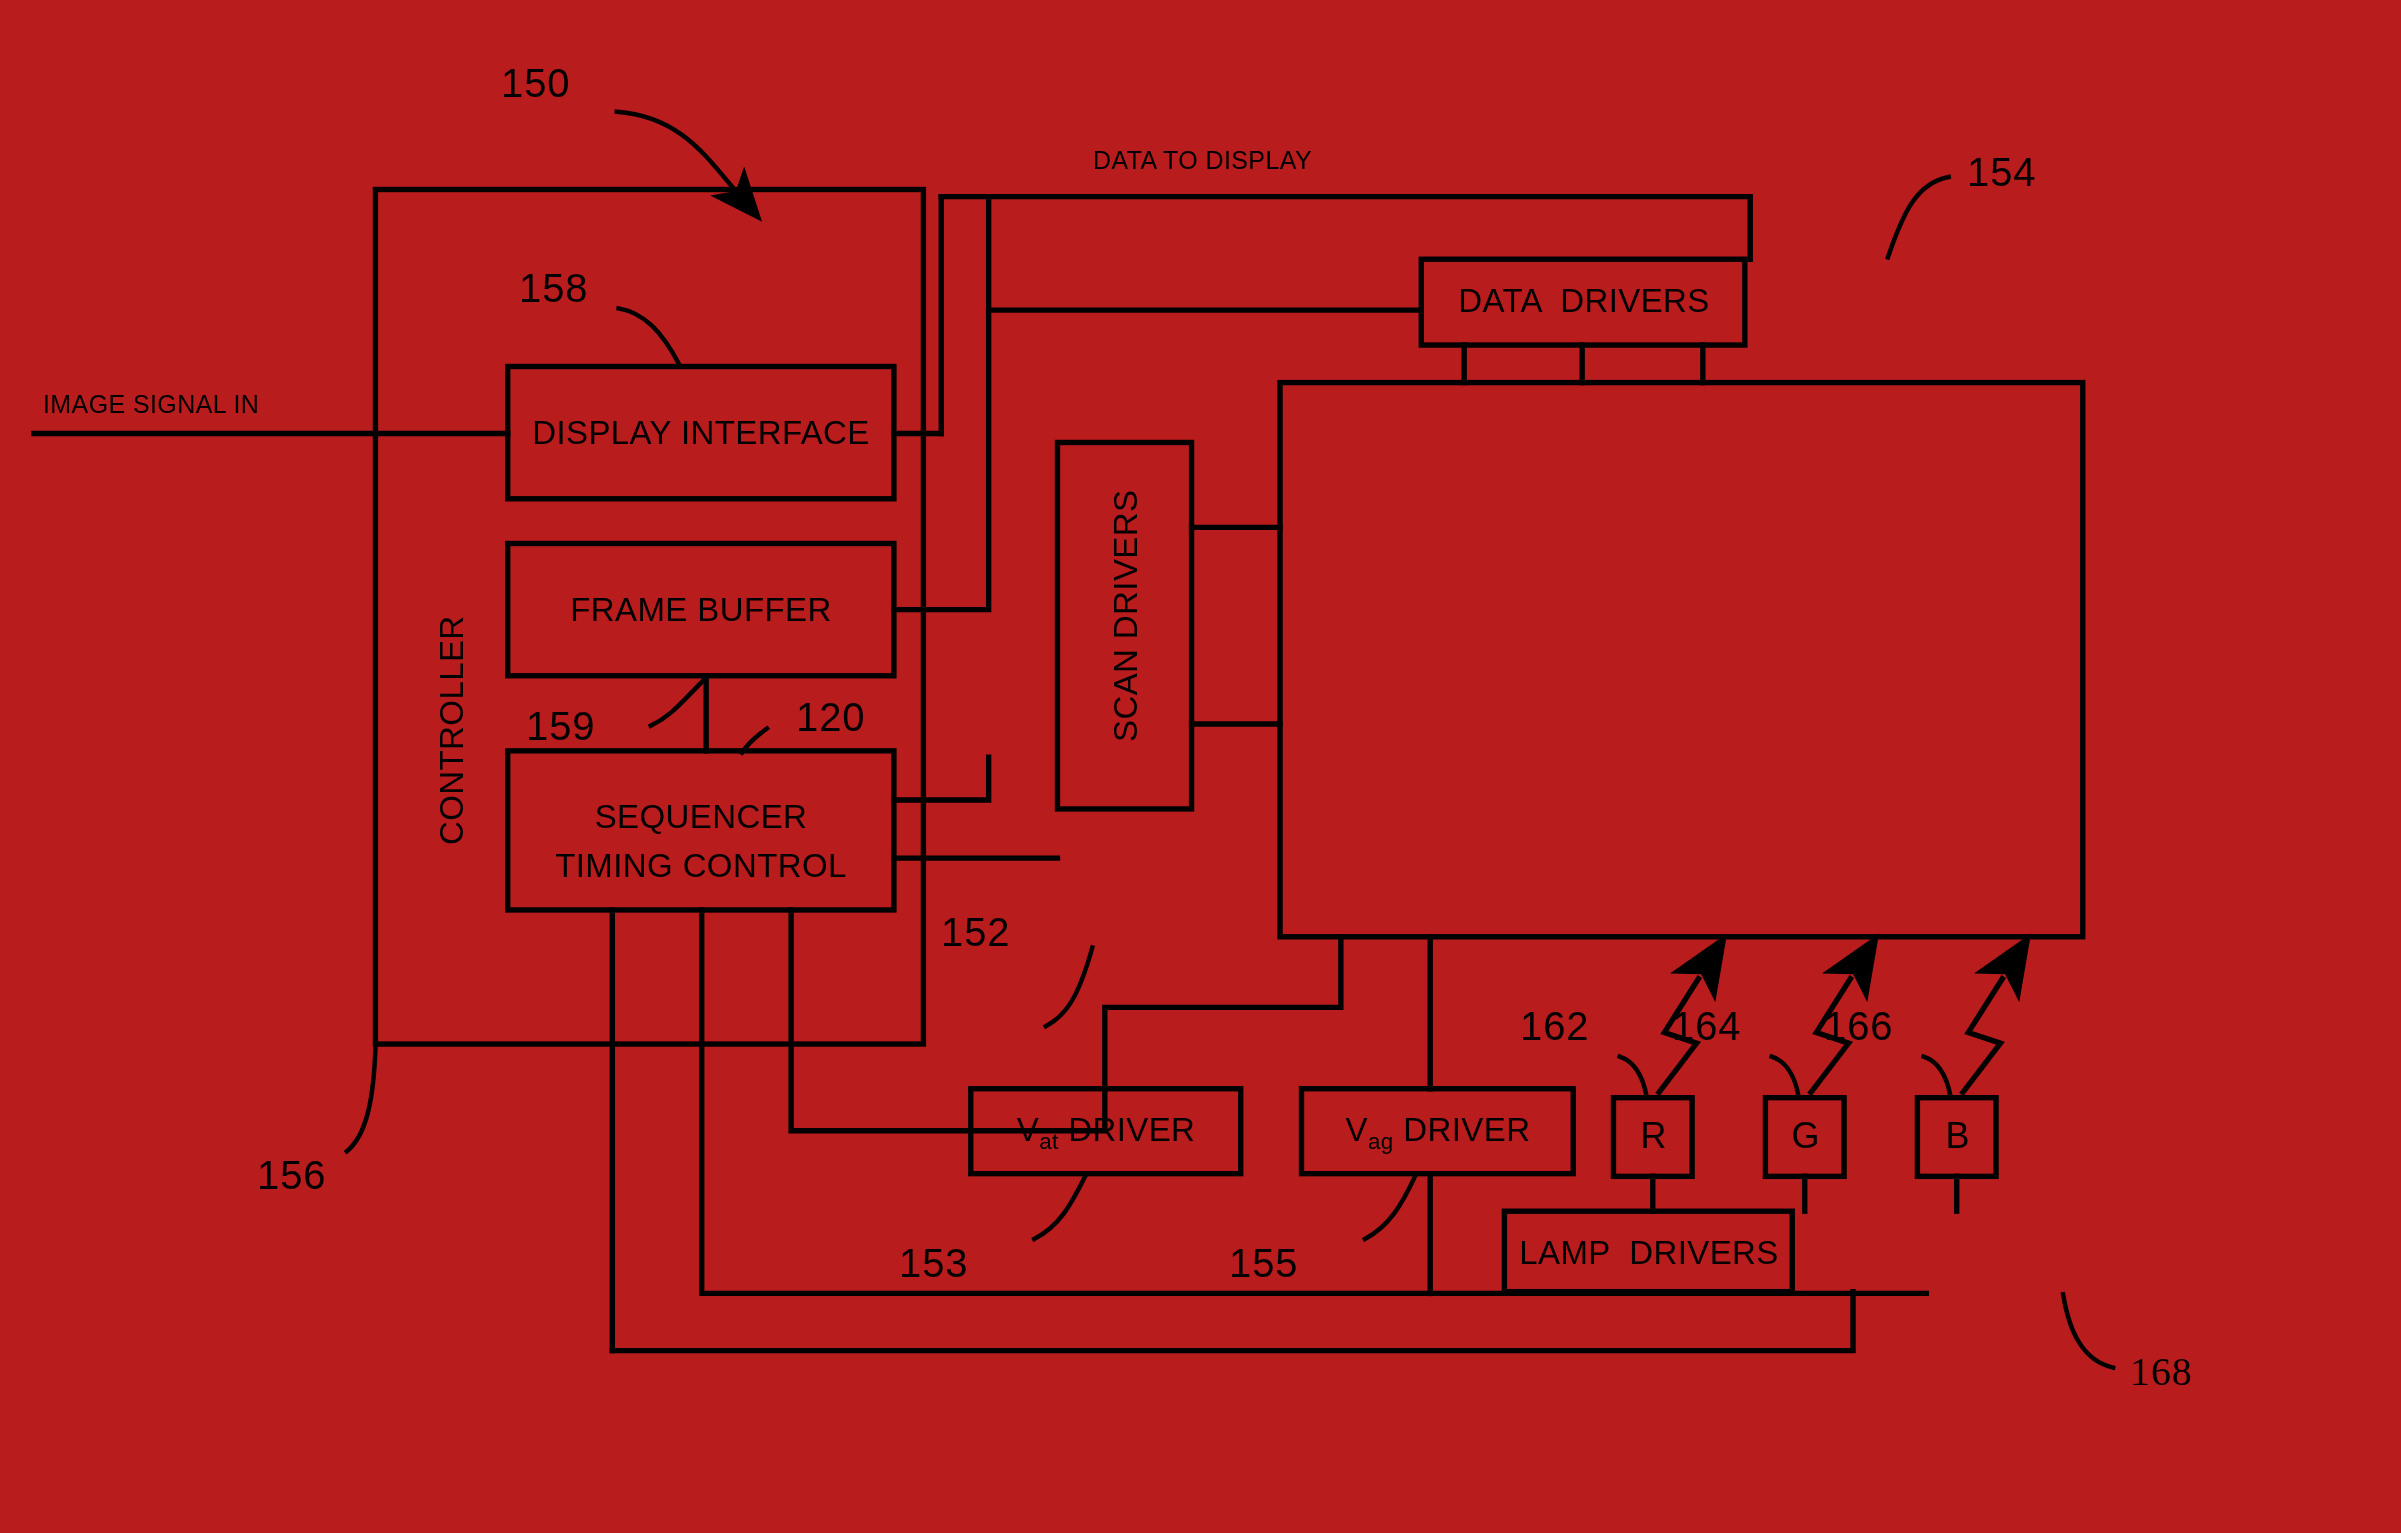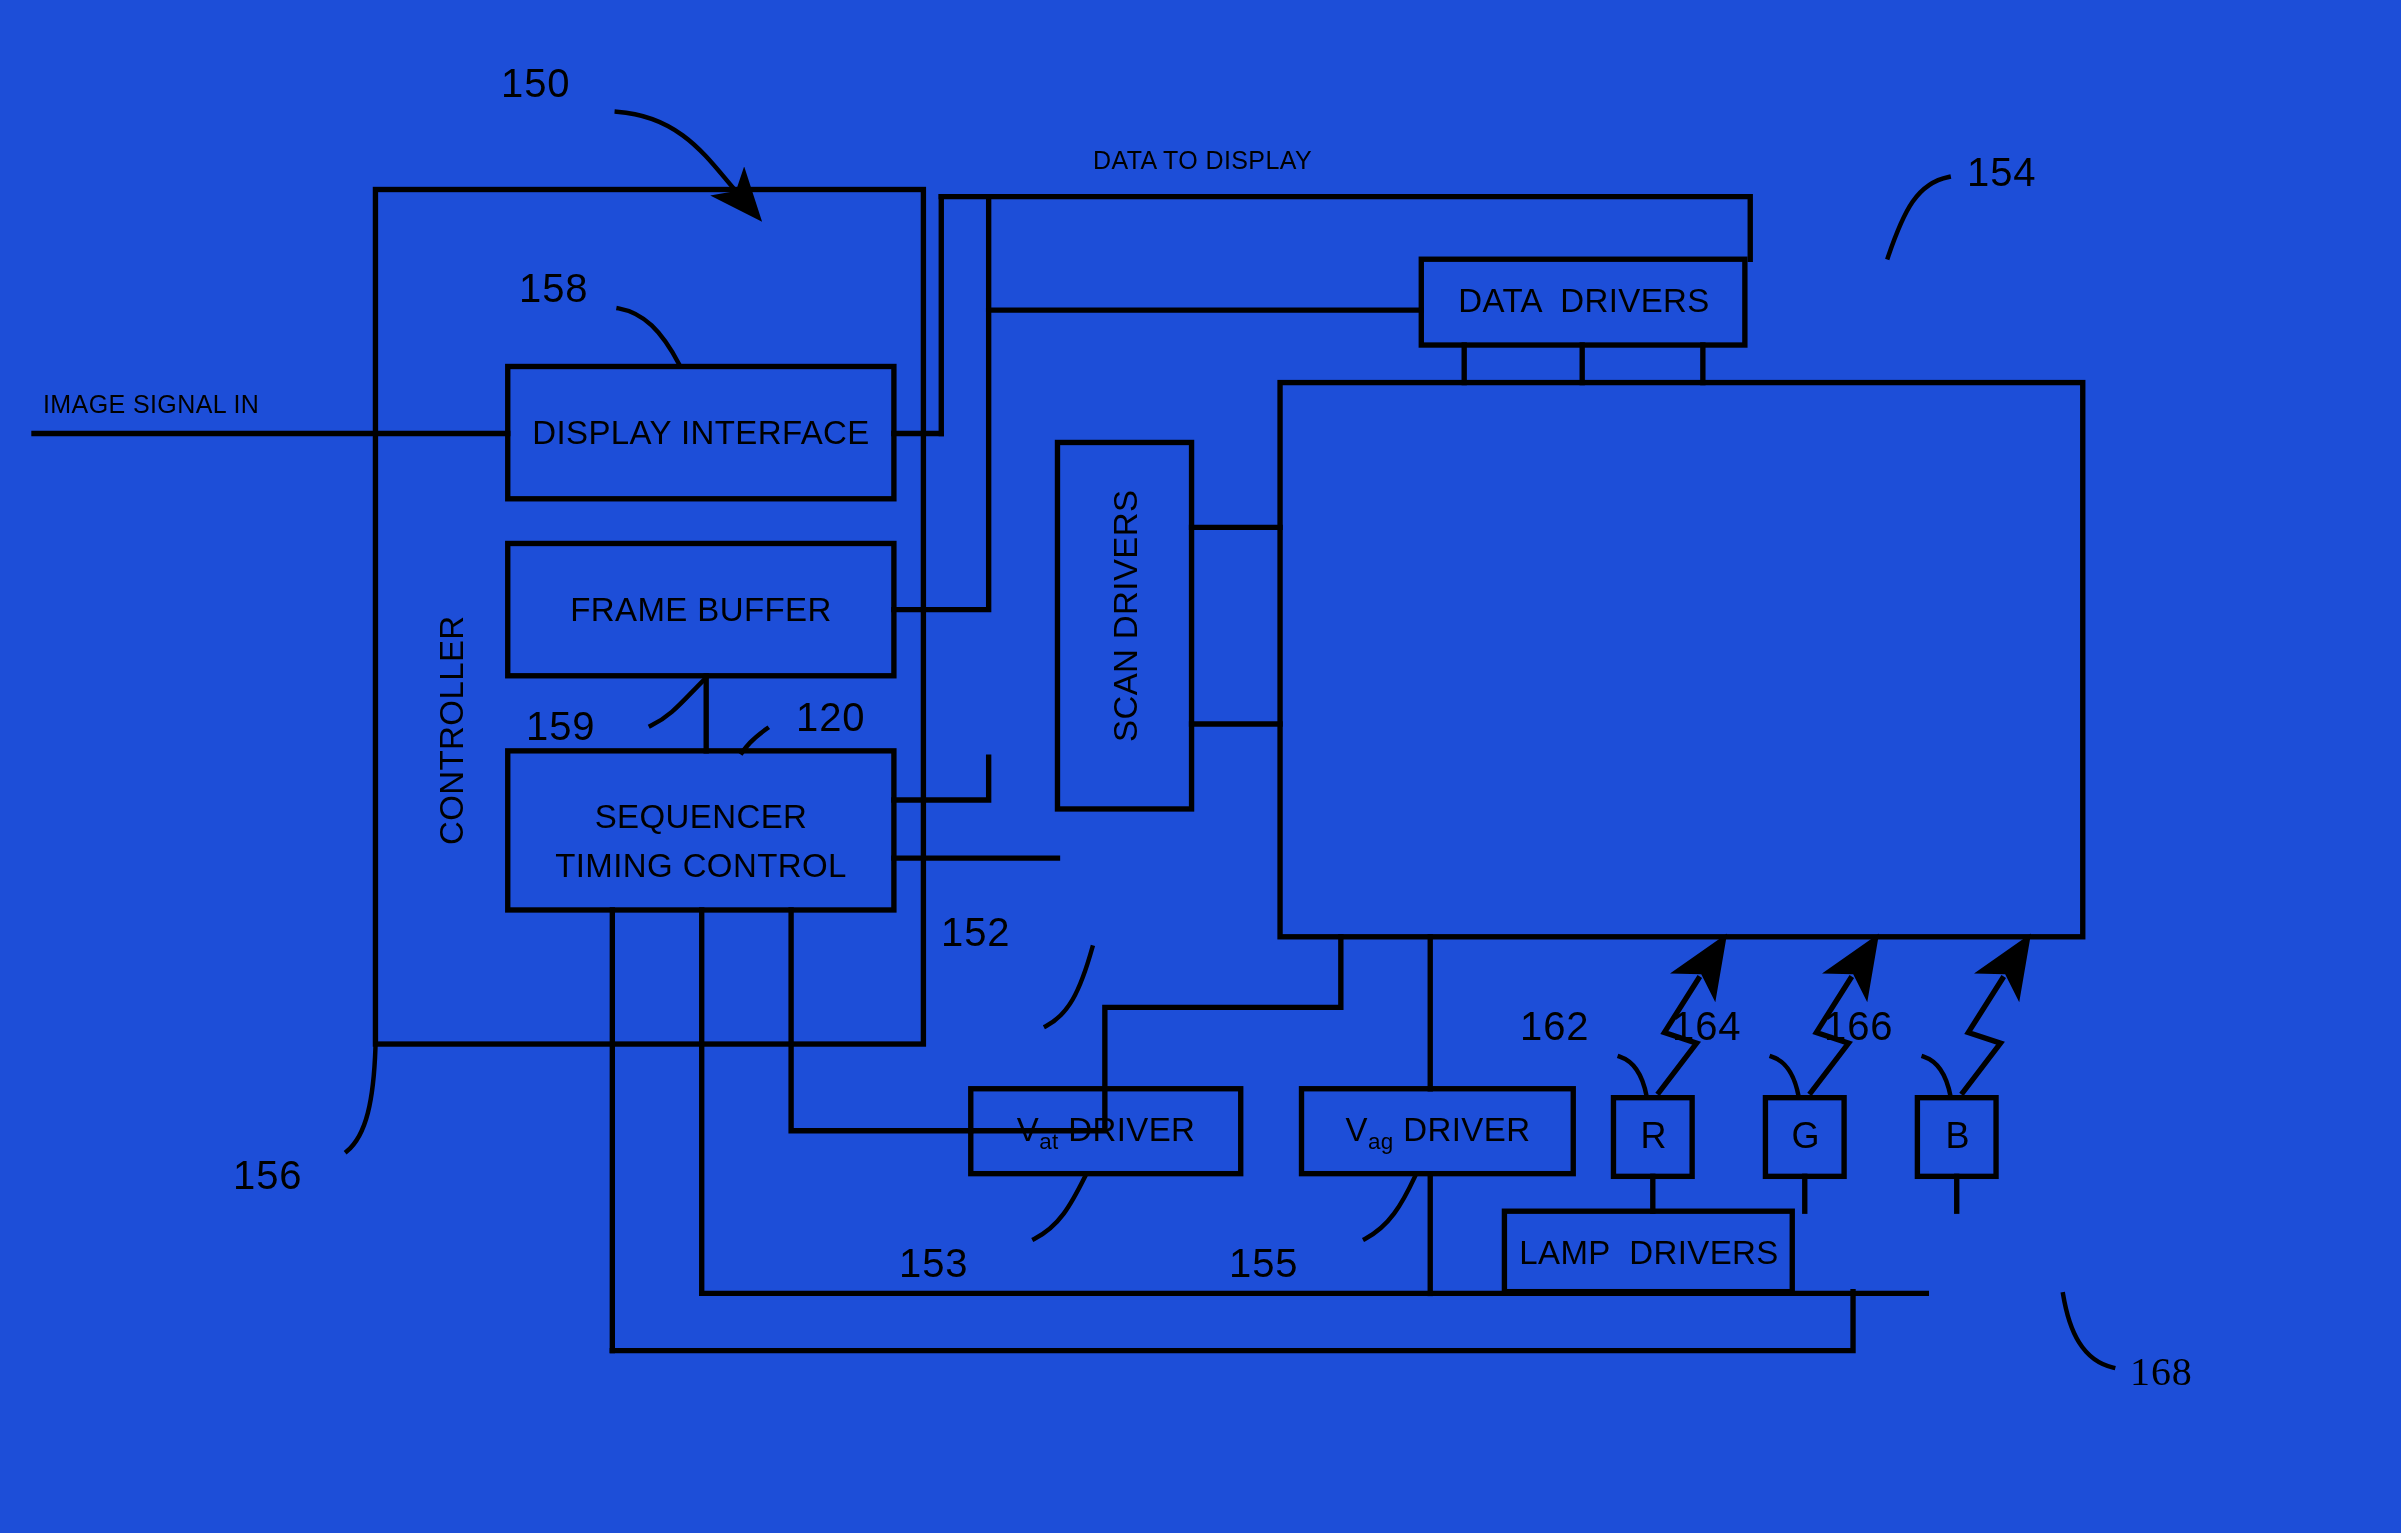--- a/index.html
+++ b/index.html
@@ -1,16 +1,16 @@
 <!DOCTYPE html>
 <html style="font-size:14.3px"><head>
 <meta charset="utf-8">
 <style>
   html,body{margin:0;padding:0;background:#ffffff;}
-  #stage{position:relative;width:2401px;height:1533px;background:#1d4ed8;
+  #stage{position:relative;width:2401px;height:1533px;background:#b91c1c;
          font-family:"Liberation Sans", sans-serif; overflow:hidden;}
   svg{position:absolute;left:0;top:0;width:2401px;height:1533px;}
   .lbl{position:absolute;color:#000;white-space:pre;line-height:1;}
   .box-lbl{font-size:33px;letter-spacing:0.4px;}
   .ref{font-size:40px;letter-spacing:0.9px;}
   .sig{font-size:25px;letter-spacing:0.4px;text-align:center;}
   .vert{transform-origin:left top;}
   .ctr{text-align:center;}
   .sub{font-size:22.4px;vertical-align:sub;}
   .rgb{font-size:36px;}
@@ -107,21 +107,21 @@
     </g>
   </svg>
 
   <div class="lbl ref" style="left:501px;top:63px;">150</div>
 
   <div class="lbl sig" style="left:43px;top:392px;">IMAGE SIGNAL IN</div>
 
   <div class="lbl sig" style="left:1093px;top:148px;">DATA TO DISPLAY</div>
 
   <div class="lbl box-lbl vert" style="left:435px;top:845px;transform:rotate(-90deg);">CONTROLLER</div>
-  <div class="lbl ref" style="left:233px;top:1155px;">156</div>
+  <div class="lbl ref" style="left:257px;top:1155px;">156</div>
 
   <div class="lbl box-lbl ctr" style="left:508px;top:416px;width:386px;">DISPLAY INTERFACE</div>
   <div class="lbl ref" style="left:519px;top:268px;">158</div>
 
   <div class="lbl box-lbl ctr" style="left:508px;top:593px;width:386px;">FRAME BUFFER</div>
   <div class="lbl ref" style="left:526px;top:706px;">159</div>
 
   <div class="lbl box-lbl ctr" style="left:508px;top:800px;width:386px;">SEQUENCER</div>
   <div class="lbl box-lbl ctr" style="left:508px;top:849px;width:386px;">TIMING CONTROL</div>
   <div class="lbl ref" style="left:796px;top:697px;">120</div>

